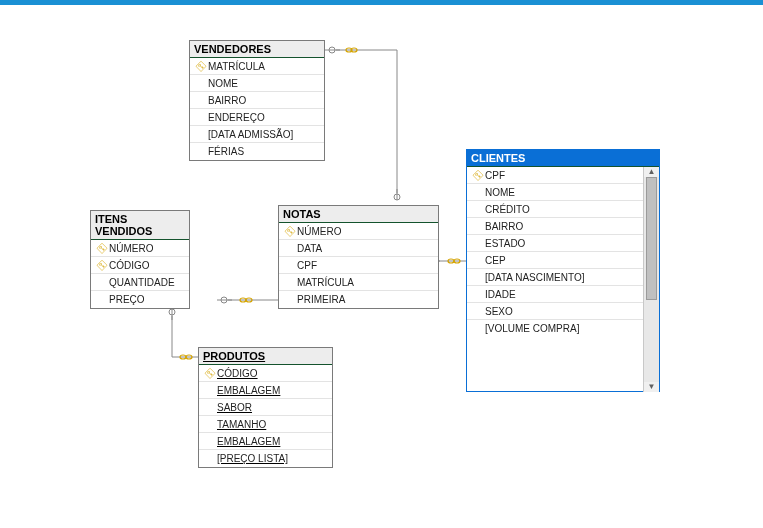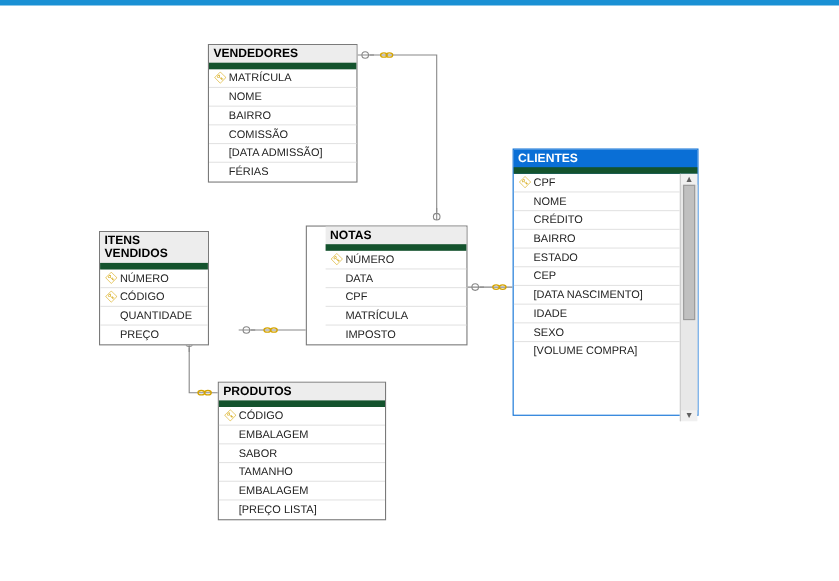--- a/index.html
+++ b/index.html
@@ -33,21 +33,21 @@
     pointer-events: none;
   }
   .tbl {
     position: absolute;
     background: #fff;
     border: 1px solid #7a7a7a;
     font-size: 10px;
   }
   .tbl-header {
     background: #ededed;
-    border-bottom: 6px solid #14532d;
+    border-bottom: 1px solid #14532d;
     padding: 2px 4px;
     font-weight: bold;
     font-size: 11px;
     color: #000;
   }
   .tbl.selected .tbl-header {
     background: #0a6fd6;
     color: #fff;
   }
   .tbl.selected {
@@ -179,21 +179,21 @@
           <div class="tbl-row">
             <span class="key-slot"></span>
             <span>NOME</span>
           </div>
           <div class="tbl-row">
             <span class="key-slot"></span>
             <span>BAIRRO</span>
           </div>
           <div class="tbl-row">
             <span class="key-slot"></span>
-            <span>COMISSÃO</span>
+            <span>ENDEREÇO</span>
           </div>
           <div class="tbl-row">
             <span class="key-slot"></span>
             <span>[DATA ADMISSÃO]</span>
           </div>
           <div class="tbl-row">
             <span class="key-slot"></span>
             <span>FÉRIAS</span>
           </div>
         </div>
@@ -217,21 +217,21 @@
             <span>QUANTIDADE</span>
           </div>
           <div class="tbl-row">
             <span class="key-slot"></span>
             <span>PREÇO</span>
           </div>
         </div>
       </div>
   </div>
 
-  <div class="tbl" id="tbl-notas" style="left: 278px; top: 200px; width: 147px; padding-left: 17px;">
+  <div class="tbl" id="tbl-notas" style="left: 278px; top: 200px; width: 161px;">
     <div class="tbl-header">NOTAS</div>
     <div class="tbl-body">
         <div class="tbl-rows">
           <div class="tbl-row">
             <span class="key-slot"><span class="key-icon">⚿</span></span>
             <span>NÚMERO</span>
           </div>
           <div class="tbl-row">
             <span class="key-slot"></span>
             <span>DATA</span>
@@ -239,27 +239,27 @@
           <div class="tbl-row">
             <span class="key-slot"></span>
             <span>CPF</span>
           </div>
           <div class="tbl-row">
             <span class="key-slot"></span>
             <span>MATRÍCULA</span>
           </div>
           <div class="tbl-row">
             <span class="key-slot"></span>
-            <span>IMPOSTO</span>
-          </div>
-        </div>
-      </div>
-  </div>
-
-  <div class="tbl" id="tbl-produtos" style="left: 198px; top: 342px; width: 153px;">
+            <span>PRIMEIRA</span>
+          </div>
+        </div>
+      </div>
+  </div>
+
+  <div class="tbl" id="tbl-produtos" style="left: 198px; top: 342px; width: 135px; text-decoration: underline;">
     <div class="tbl-header">PRODUTOS</div>
     <div class="tbl-body">
         <div class="tbl-rows">
           <div class="tbl-row">
             <span class="key-slot"><span class="key-icon">⚿</span></span>
             <span>CÓDIGO</span>
           </div>
           <div class="tbl-row">
             <span class="key-slot"></span>
             <span>EMBALAGEM</span>
@@ -277,21 +277,21 @@
             <span>EMBALAGEM</span>
           </div>
           <div class="tbl-row">
             <span class="key-slot"></span>
             <span>[PREÇO LISTA]</span>
           </div>
         </div>
       </div>
   </div>
 
-  <div class="tbl selected" id="tbl-clientes" style="left: 466px; top: 130px; width: 169px; height: 243px;">
+  <div class="tbl selected" id="tbl-clientes" style="left: 466px; top: 144px; width: 194px; height: 243px;">
     <div class="tbl-header">CLIENTES</div>
     <div class="tbl-body">
       <div class="tbl-rows" style="overflow: hidden; height: 225px;">
           <div class="tbl-row">
             <span class="key-slot"><span class="key-icon">⚿</span></span>
             <span>CPF</span>
           </div>
           <div class="tbl-row">
             <span class="key-slot"></span>
             <span>NOME</span>

